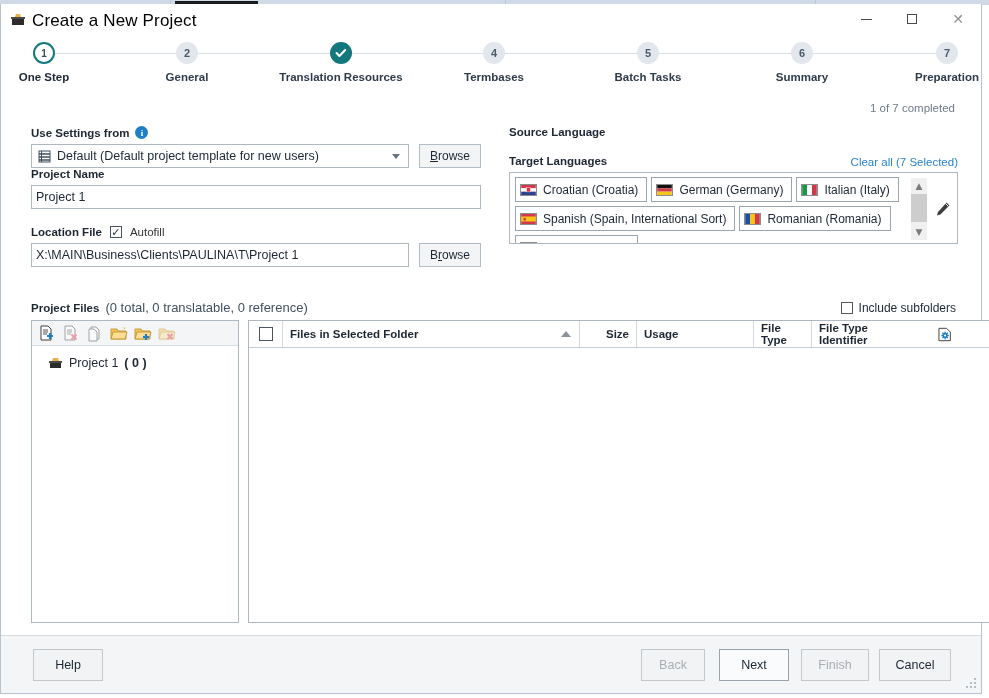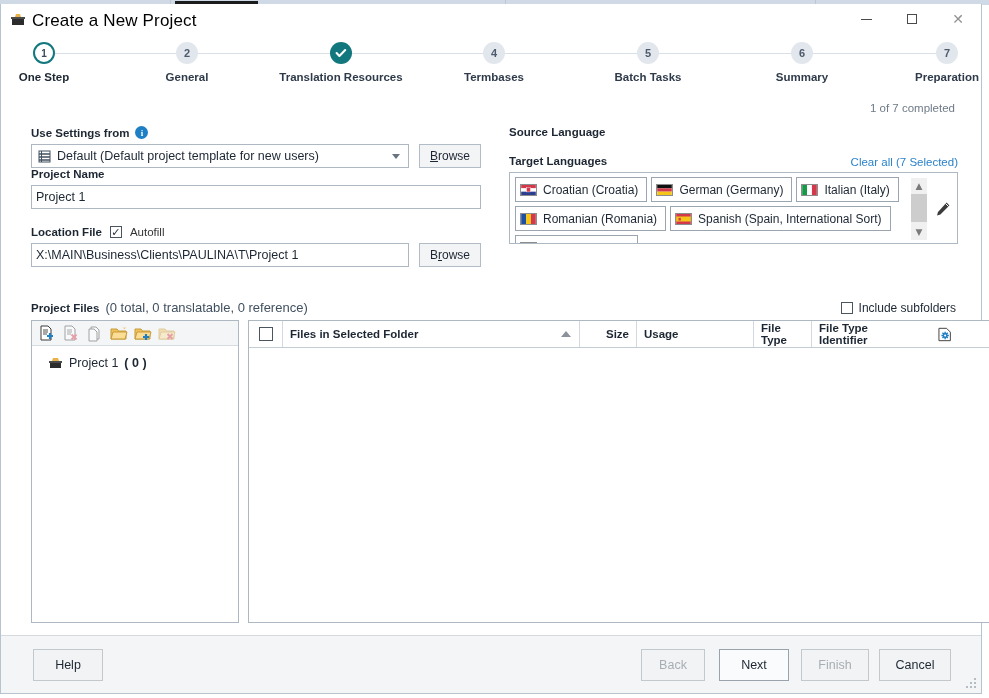--- a/index.html
+++ b/index.html
@@ -334,34 +334,34 @@
             <svg class="flag" viewBox="0 0 19 13">
               <rect width="6.33" height="13" fill="#179a48"></rect>
                 <rect x="6.33" width="6.33" height="13" fill="#fff"></rect>
                 <rect x="12.66" width="6.34" height="13" fill="#d2394a"></rect>
             </svg>
             <span>Italian (Italy)</span>
           </div>
 
           <div class="chip">
             <svg class="flag" viewBox="0 0 19 13">
+              <rect width="19" height="13" fill="#d2394a"></rect>
+                <rect y="3.25" width="19" height="6.5" fill="#f5c518"></rect>
+              <rect x="3" y="5" width="3" height="3.5" fill="#d2394a"></rect>
+            </svg>
+            <span>Spanish (Spain, International Sort)</span>
+          </div>
+
+          <div class="chip">
+            <svg class="flag" viewBox="0 0 19 13">
               <rect width="6.33" height="13" fill="#1e4fa0"></rect>
                 <rect x="6.33" width="6.33" height="13" fill="#f5c518"></rect>
                 <rect x="12.66" width="6.34" height="13" fill="#d2394a"></rect>
             </svg>
             <span>Romanian (Romania)</span>
-          </div>
-
-          <div class="chip">
-            <svg class="flag" viewBox="0 0 19 13">
-              <rect width="19" height="13" fill="#d2394a"></rect>
-                <rect y="3.25" width="19" height="6.5" fill="#f5c518"></rect>
-              <rect x="3" y="5" width="3" height="3.5" fill="#d2394a"></rect>
-            </svg>
-            <span>Spanish (Spain, International Sort)</span>
           </div>
 
           <div class="chip">
             <svg class="flag" viewBox="0 0 19 13">
               <rect width="19" height="13" fill="#d2394a"></rect>
               <circle cx="7.5" cy="6.5" r="3.3" fill="#fff"></circle>
                 <circle cx="8.7" cy="6.5" r="2.6" fill="#d2394a"></circle>
               <path d="M11.6 6.5 13.9 5.6l-1.5 1.9 1.5-.2-2.3 1z" fill="#fff"></path>
             </svg>
             <span>Turkish (Turkey)</span>

